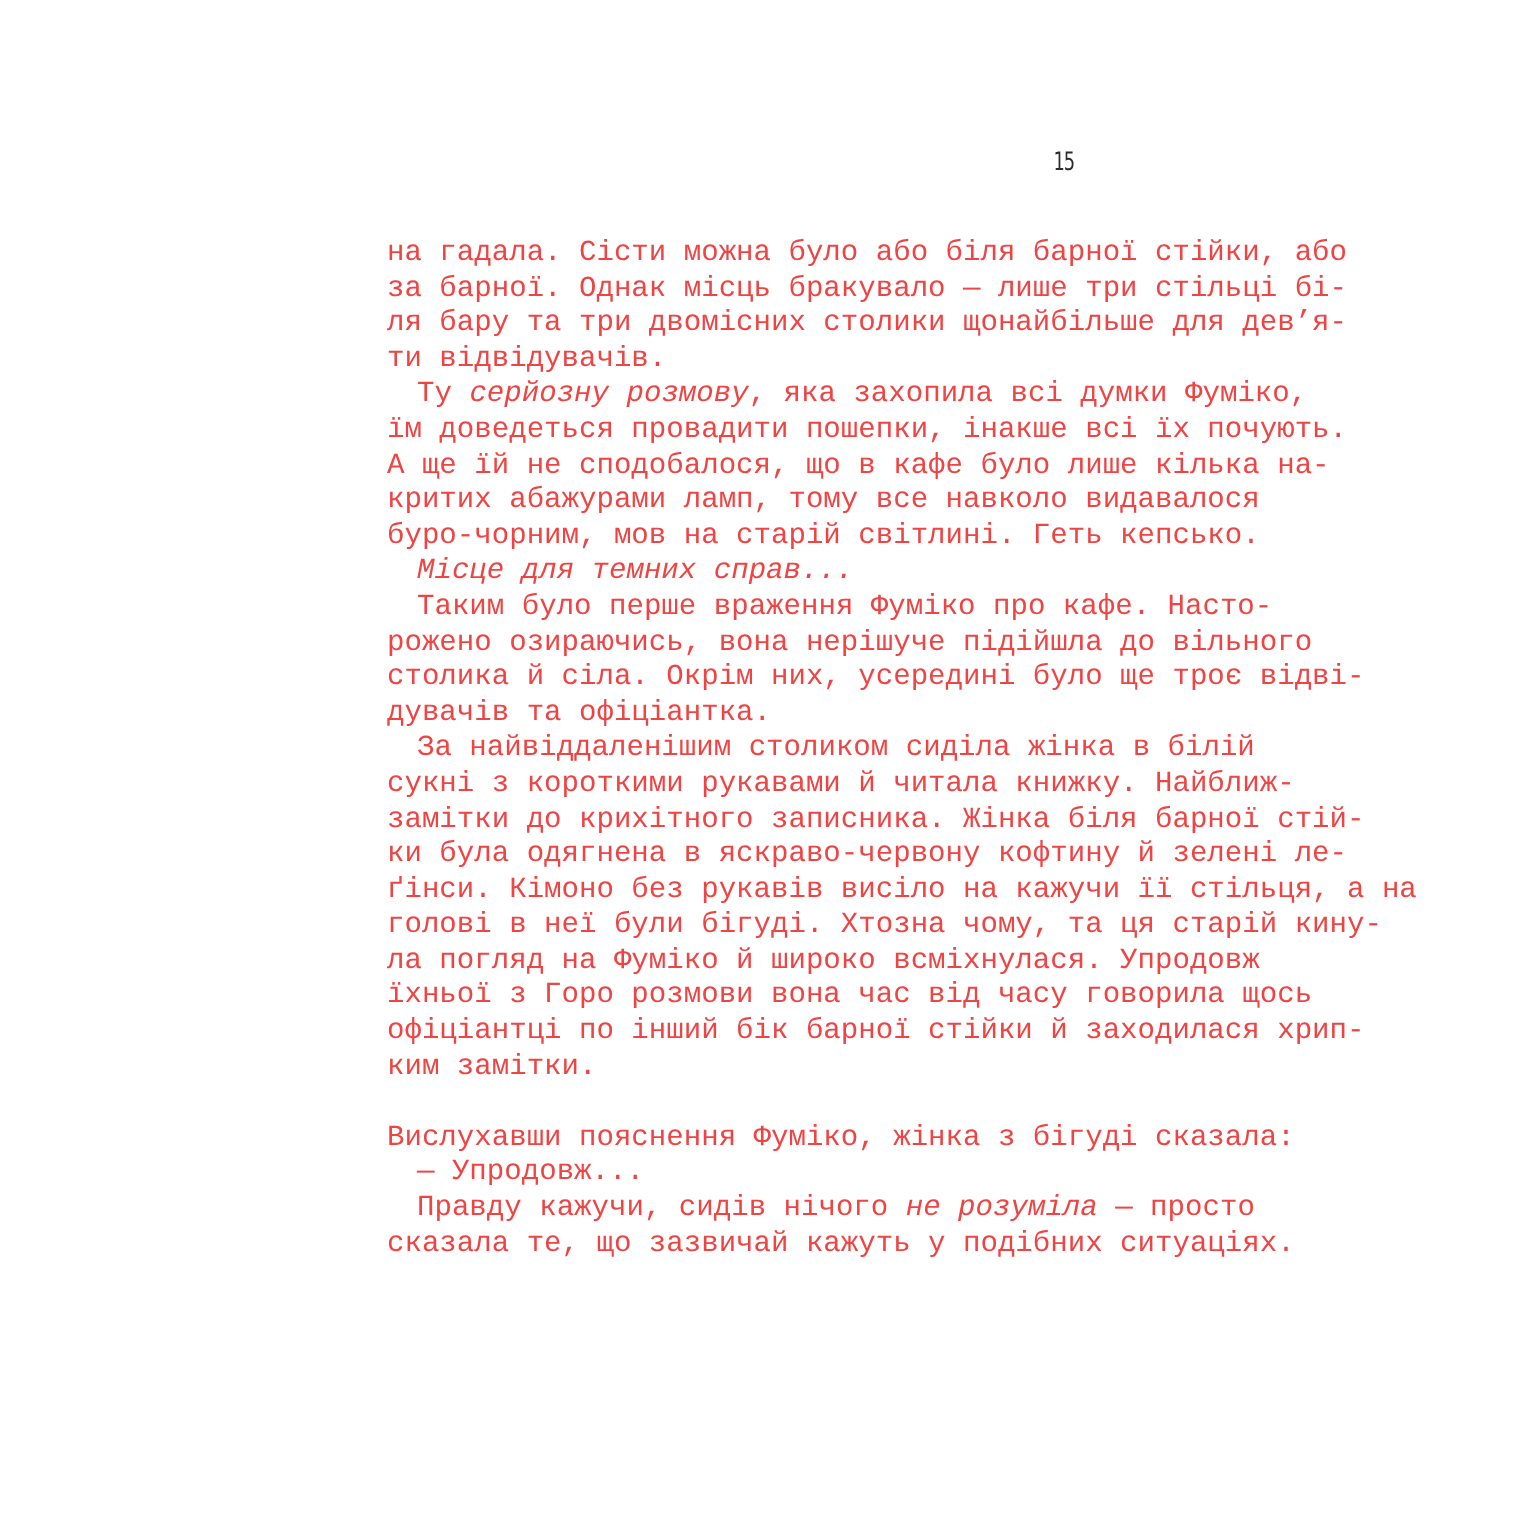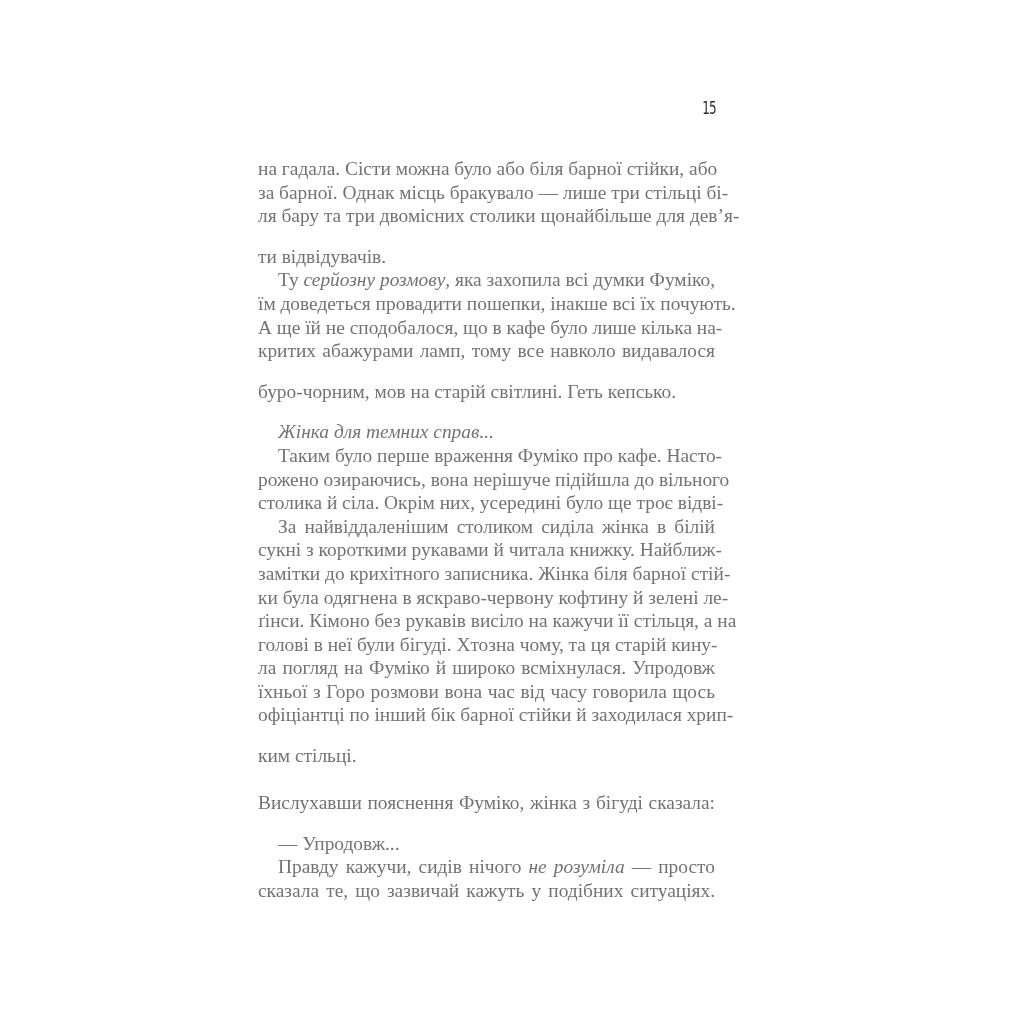--- a/index.html
+++ b/index.html
@@ -7,28 +7,28 @@
   .page {
     position: absolute; left: 0; top: 0; width: 812px; height: 1024px; background: #ffffff;
   }
   .page-number {
     position: absolute; left: 690px; top: 98px; width: 26px; text-align: right;
     font-family: "DejaVu Sans", sans-serif; font-size: 17px; letter-spacing: -1px;
     color: #2b2b2b; transform: scaleX(0.7); transform-origin: right center;
   }
   .text-block {
     position: absolute; left: 258px; top: 157px; width: 457px;
-    font-family: Liberation Serif, serif; font-size: 19.4px; line-height: 23.6px;
-    color: #737373;
+    font-family: Liberation Mono, monospace; font-size: 19.4px; line-height: 23.6px;
+    color: #ef4444;
   }
   .line {
     display: block; white-space: nowrap; text-align: justify; text-align-last: justify;
     height: 23.6px;
   }
-  .line.last { text-align-last: left; margin-top: 17px; }
+  .line.last { text-align-last: left; }
   .line.indent { padding-left: 20px; }
   .line.blank { height: 23.6px; }
   em { font-style: italic; }
 </style>
 </head>
 <body>
 
 <div class="page">
   <div class="page-number">15</div>
 
@@ -38,36 +38,37 @@
     <span class="line">за барної. Однак місць бракувало — лише три стільці бі-</span>
     <span class="line">ля бару та три двомісних столики щонайбільше для дев’я-</span>
     <span class="line last">ти відвідувачів.</span>
 
     <span class="line indent"><span>Ту </span><em>серйозну розмову</em><span>, яка захопила всі думки Фуміко,</span></span>
     <span class="line">їм доведеться провадити пошепки, інакше всі їх почують.</span>
     <span class="line">А ще їй не сподобалося, що в кафе було лише кілька на-</span>
     <span class="line">критих абажурами ламп, тому все навколо видавалося</span>
     <span class="line last">буро-чорним, мов на старій світлині. Геть кепсько.</span>
 
-    <span class="line indent last"><em>Жінка для темних справ...</em></span>
+    <span class="line indent last"><em>Місце для темних справ...</em></span>
 
     <span class="line indent">Таким було перше враження Фуміко про кафе. Насто-</span>
     <span class="line">рожено озираючись, вона нерішуче підійшла до вільного</span>
     <span class="line">столика й сіла. Окрім них, усередині було ще троє відві-</span>
+    <span class="line last">дувачів та офіціантка.</span>
 
     <span class="line indent">За найвіддаленішим столиком сиділа жінка в білій</span>
     <span class="line">сукні з короткими рукавами й читала книжку. Найближ-</span>
     <span class="line">замітки до крихітного записника. Жінка біля барної стій-</span>
     <span class="line">ки була одягнена в яскраво-червону кофтину й зелені ле-</span>
     <span class="line">ґінси. Кімоно без рукавів висіло на кажучи її стільця, а на</span>
     <span class="line">голові в неї були бігуді. Хтозна чому, та ця старій кину-</span>
     <span class="line">ла погляд на Фуміко й широко всміхнулася. Упродовж</span>
     <span class="line">їхньої з Горо розмови вона час від часу говорила щось</span>
     <span class="line">офіціантці по інший бік барної стійки й заходилася хрип-</span>
-    <span class="line last">ким стільці.</span>
+    <span class="line last">ким замітки.</span>
 
     <span class="line blank"></span>
 
     <span class="line">Вислухавши пояснення Фуміко, жінка з бігуді сказала:</span>
 
     <span class="line indent last">— Упродовж...</span>
 
     <span class="line indent"><span>Правду кажучи, сидів нічого </span><em>не розуміла</em><span> — просто</span></span>
     <span class="line">сказала те, що зазвичай кажуть у подібних ситуаціях.</span>
   </div>

